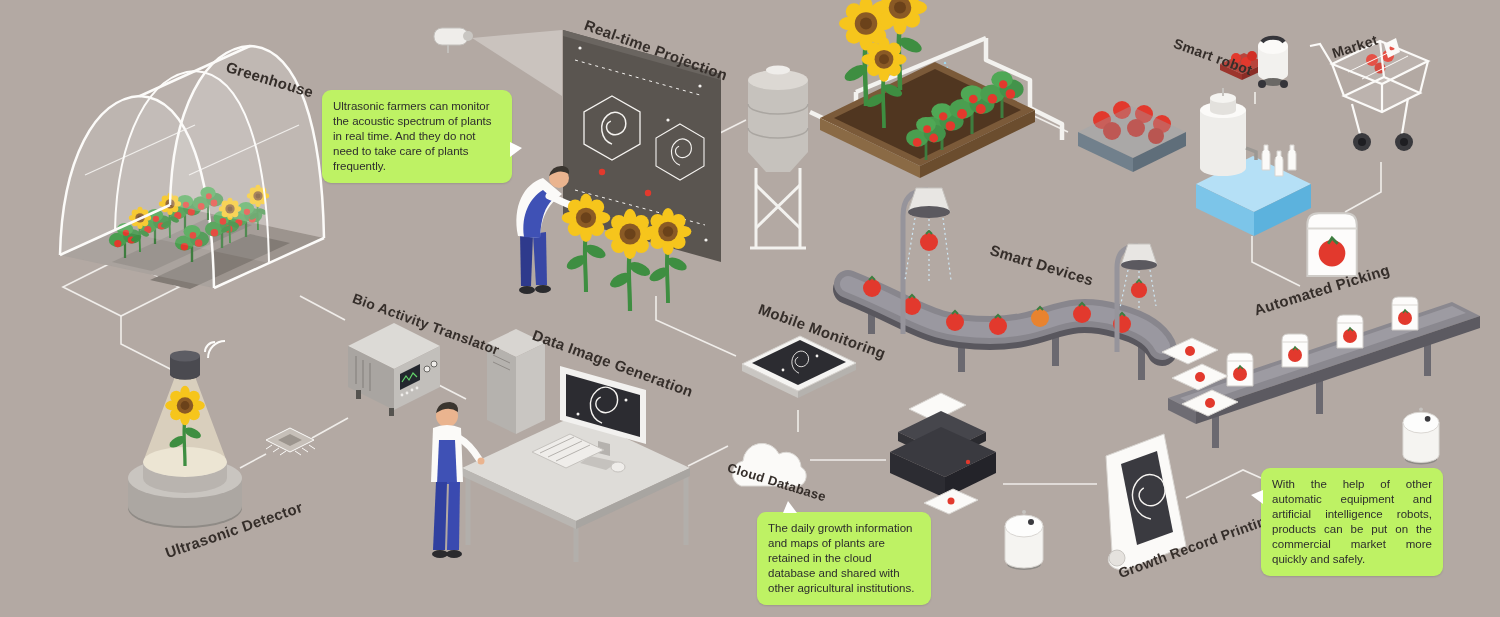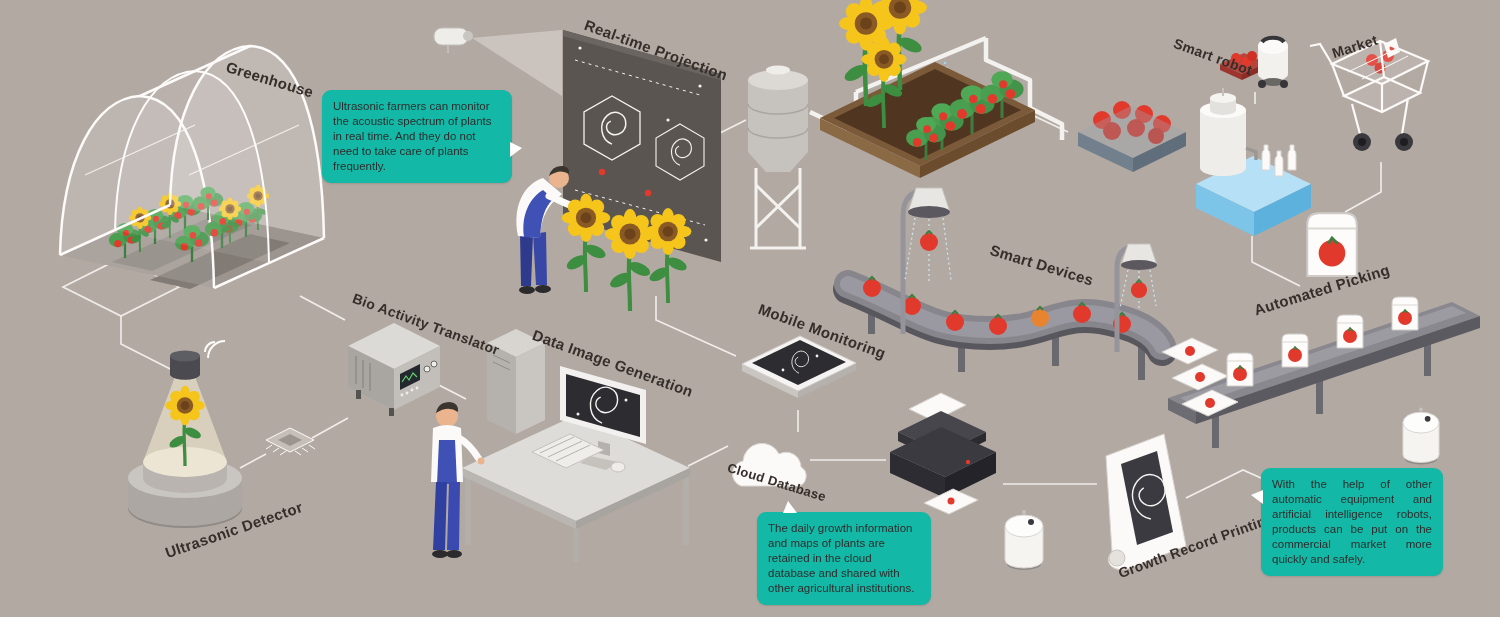--- a/index.html
+++ b/index.html
@@ -7,21 +7,21 @@
     position:relative;width:1500px;height:617px;overflow:hidden;
     background:#b3a9a3;
     font-family:"Liberation Sans",sans-serif;
   }
   .canvas svg{position:absolute;left:0;top:0;}
   .label{
     position:absolute;color:#352e2a;font-size:15px;font-weight:600;
     letter-spacing:.3px;white-space:nowrap;transform-origin:left top;z-index:5;
   }
   .callout{
-    position:absolute;background:#14b8a6;border-radius:9px;padding:9px 11px;
+    position:absolute;background:#bef264;border-radius:9px;padding:9px 11px;
     color:#2d2d2d;font-size:11.5px;line-height:1.3;z-index:6;
     box-shadow:0 1px 2px rgba(0,0,0,.12);
   }
   .tail{position:absolute;width:0;height:0;}
   .tail-right{right:-10px;top:52px;border-top:6px solid transparent;border-bottom:9px solid transparent;border-left:12px solid #fff;}
   .tail-top{top:-11px;left:26px;border-left:5px solid transparent;border-right:9px solid transparent;border-bottom:12px solid #fff;}
   .tail-left{left:-10px;top:22px;border-top:5px solid transparent;border-bottom:9px solid transparent;border-right:12px solid #fff;}
 </style>
 </head>
 <body>

